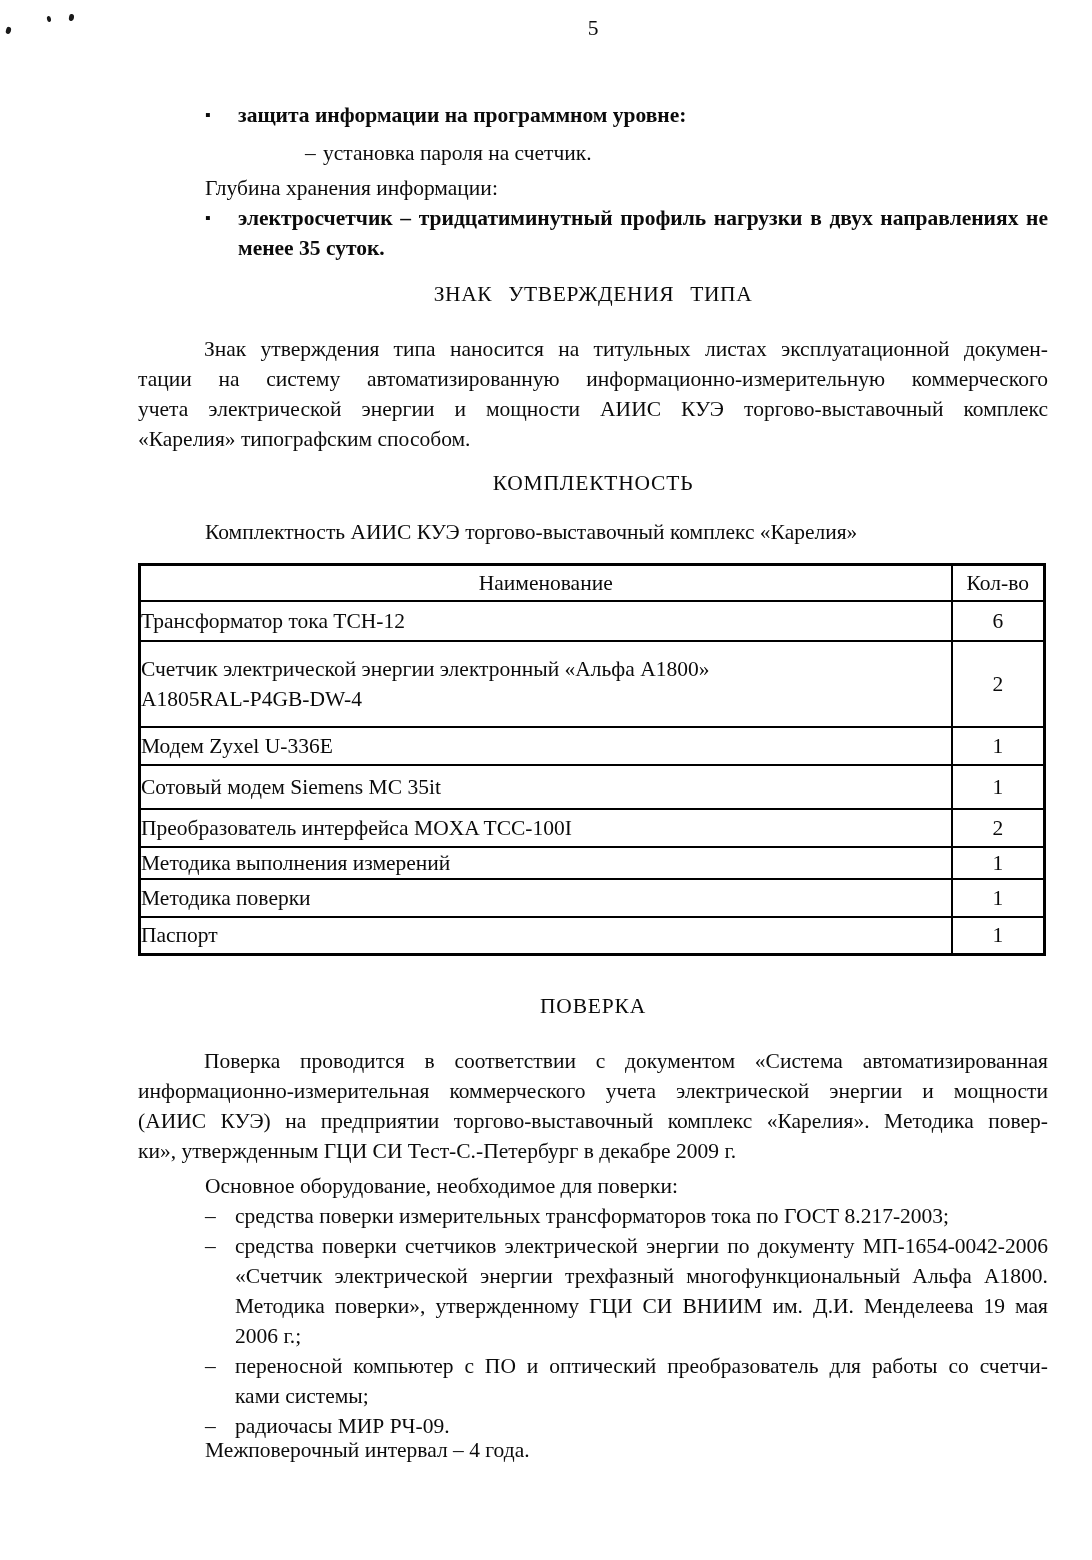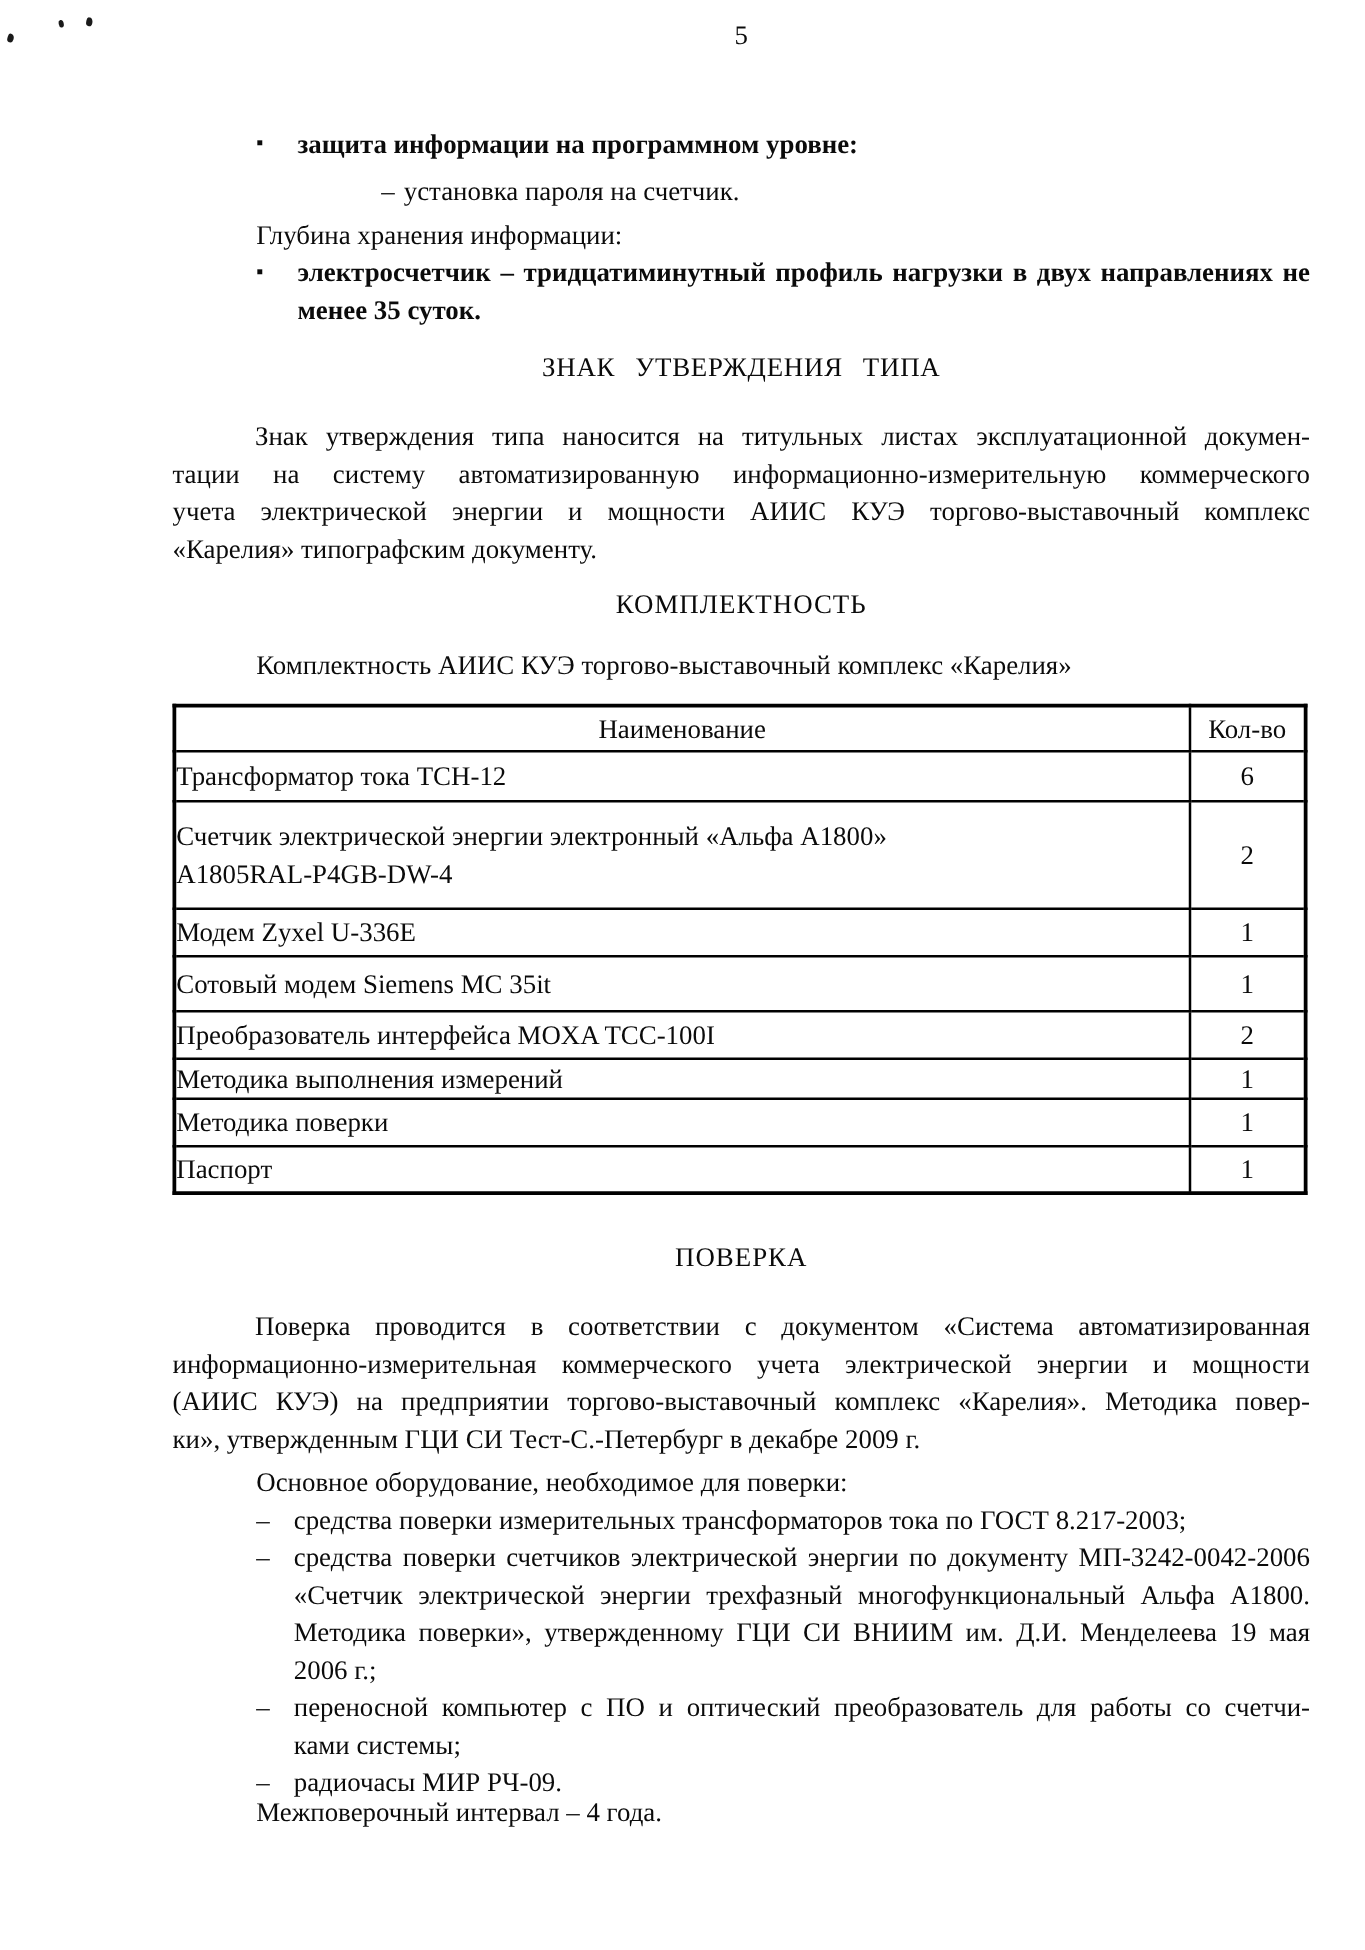--- a/index.html
+++ b/index.html
@@ -82,21 +82,21 @@
       </div>
     </div>
   </div>
 
   <div class="abs col center heading" style="top:279px">ЗНАК УТВЕРЖДЕНИЯ ТИПА</div>
 
   <div class="abs col" style="top:334px">
     <div class="line jl indent">Знак утверждения типа наносится на титульных листах эксплуатационной докумен-</div>
     <div class="line jl">тации на систему автоматизированную информационно-измерительную коммерческого</div>
     <div class="line jl">учета электрической энергии и мощности АИИС КУЭ торгово-выставочный комплекс</div>
-    <div class="line">«Карелия» типографским документу.</div>
+    <div class="line">«Карелия» типографским способом.</div>
   </div>
 
   <div class="abs col center heading2" style="top:468px">КОМПЛЕКТНОСТЬ</div>
 
   <div class="abs col plabel" style="top:517px;box-sizing:border-box">Комплектность АИИС КУЭ торгово-выставочный комплекс «Карелия»</div>
 
   <div class="abs" style="left:138px;top:563px">
     <table class="kom">
       <colgroup>
           <col style="width:812px">
@@ -158,21 +158,21 @@
   <div class="abs col plabel" style="top:1171px;box-sizing:border-box">Основное оборудование, необходимое для поверки:</div>
 
   <div class="abs col" style="top:1201px">
     <div class="ditem">
       <span class="dmark">–</span>
       <div class="dtext">средства поверки измерительных трансформаторов тока по ГОСТ 8.217-2003;</div>
     </div>
     <div class="ditem">
       <span class="dmark">–</span>
       <div class="dtext">
-        <div class="line jl">средства поверки счетчиков электрической энергии по документу МП-3242-0042-2006</div>
+        <div class="line jl">средства поверки счетчиков электрической энергии по документу МП-1654-0042-2006</div>
         <div class="line jl">«Счетчик электрической энергии трехфазный многофункциональный Альфа А1800.</div>
         <div class="line jl">Методика поверки», утвержденному ГЦИ СИ ВНИИМ им. Д.И. Менделеева 19 мая</div>
         <div class="line">2006 г.;</div>
       </div>
     </div>
     <div class="ditem">
       <span class="dmark">–</span>
       <div class="dtext">
         <div class="line jl">переносной компьютер с ПО и оптический преобразователь для работы со счетчи-</div>
         <div class="line">ками системы;</div>

